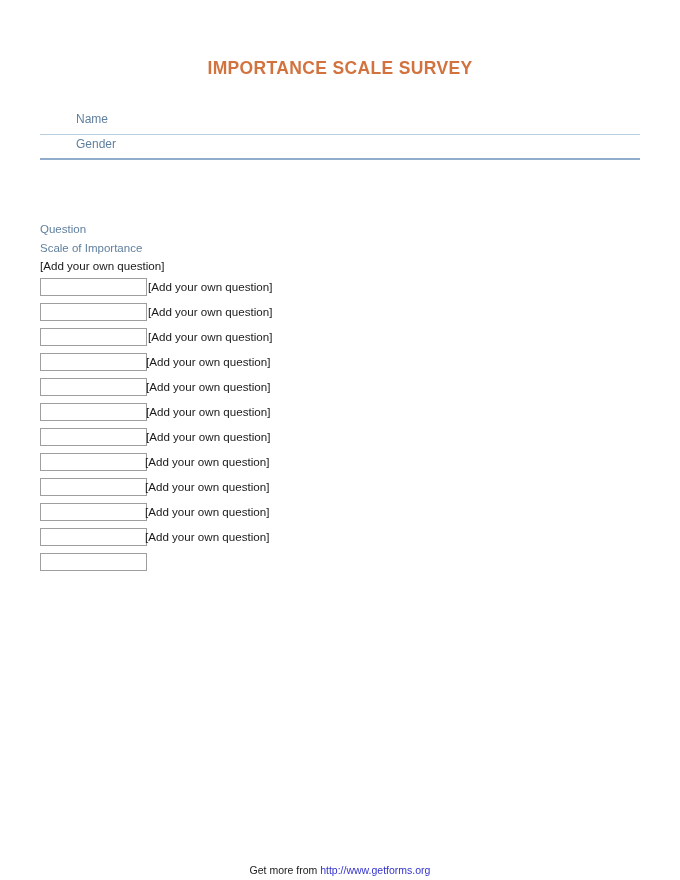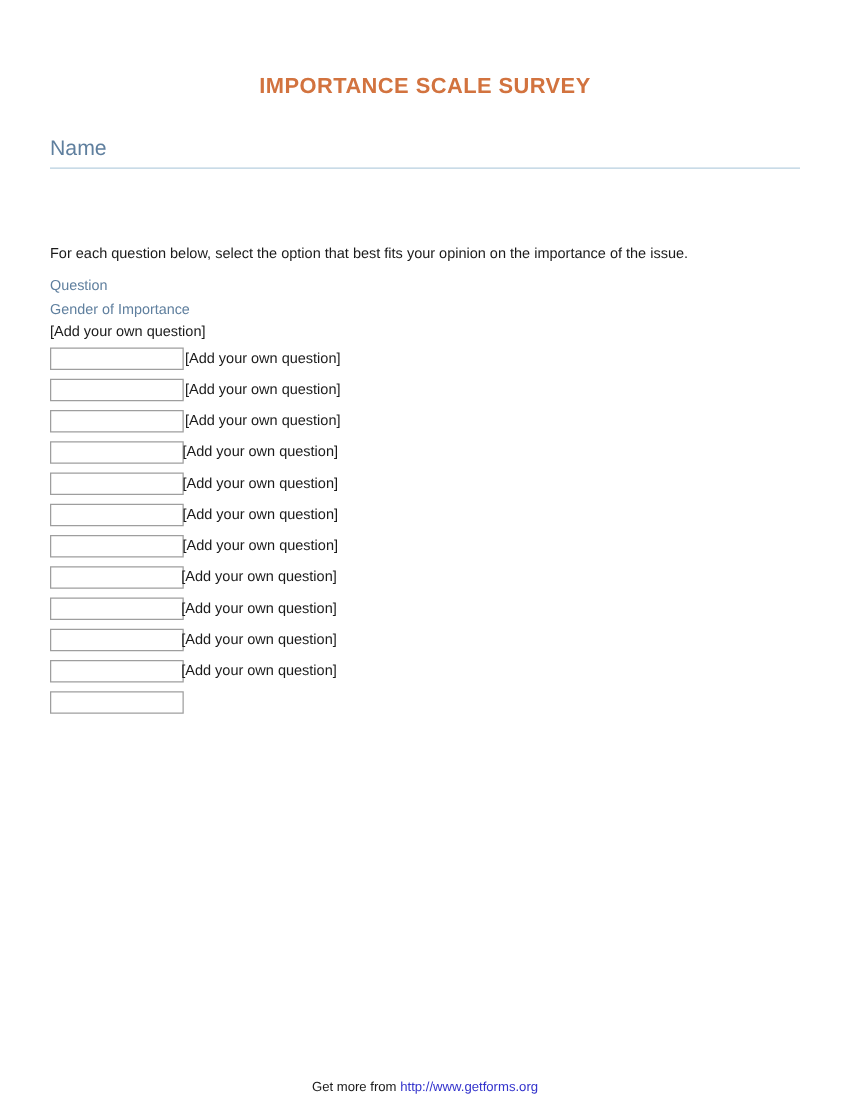--- a/index.html
+++ b/index.html
@@ -45,24 +45,25 @@
     position: absolute;
     left: 40px;
     top: 110px;
     width: 600px;
   }
   .ident-row {
     position: relative;
     height: 25px;
   }
   .ident-label {
-    font-size: 17px;
+    font-size: 12px;
     color: #5f7f9e;
     line-height: 18px;
     padding-left: 0px;
+    margin-left: 36px;
   }
   .ident-rule {
     position: absolute;
     left: 0;
     right: 0;
     bottom: 0;
     height: 1px;
     background: #b8cfe0;
   }
   .ident-rule.gray {
@@ -172,27 +173,30 @@
   <div class="title">IMPORTANCE SCALE SURVEY</div>
 
   <div class="ident-block">
 
     <div class="ident-row">
       <div class="ident-label">Name</div>
       <div class="ident-rule"></div>
     </div>
 
 
+    <div class="ident-row">
+      <div class="ident-label">Gender</div>
+      <div class="ident-rule thick"></div>
+    </div>
 
   </div>
 
-  <div class="instruction">For each question below, select the option that best fits your opinion on the importance of the issue.</div>
 
   <div class="col-head question">Question</div>
-  <div class="col-head scale">Gender of Importance</div>
+  <div class="col-head scale">Scale of Importance</div>
 
   <div class="first-question">[Add your own question]</div>
 
   <div class="rows">
 
     <div class="q-row shift-a">
       <input class="q-box" type="text" value="" style="">
       <div class="q-text">[Add your own question]</div>
     </div>
 

